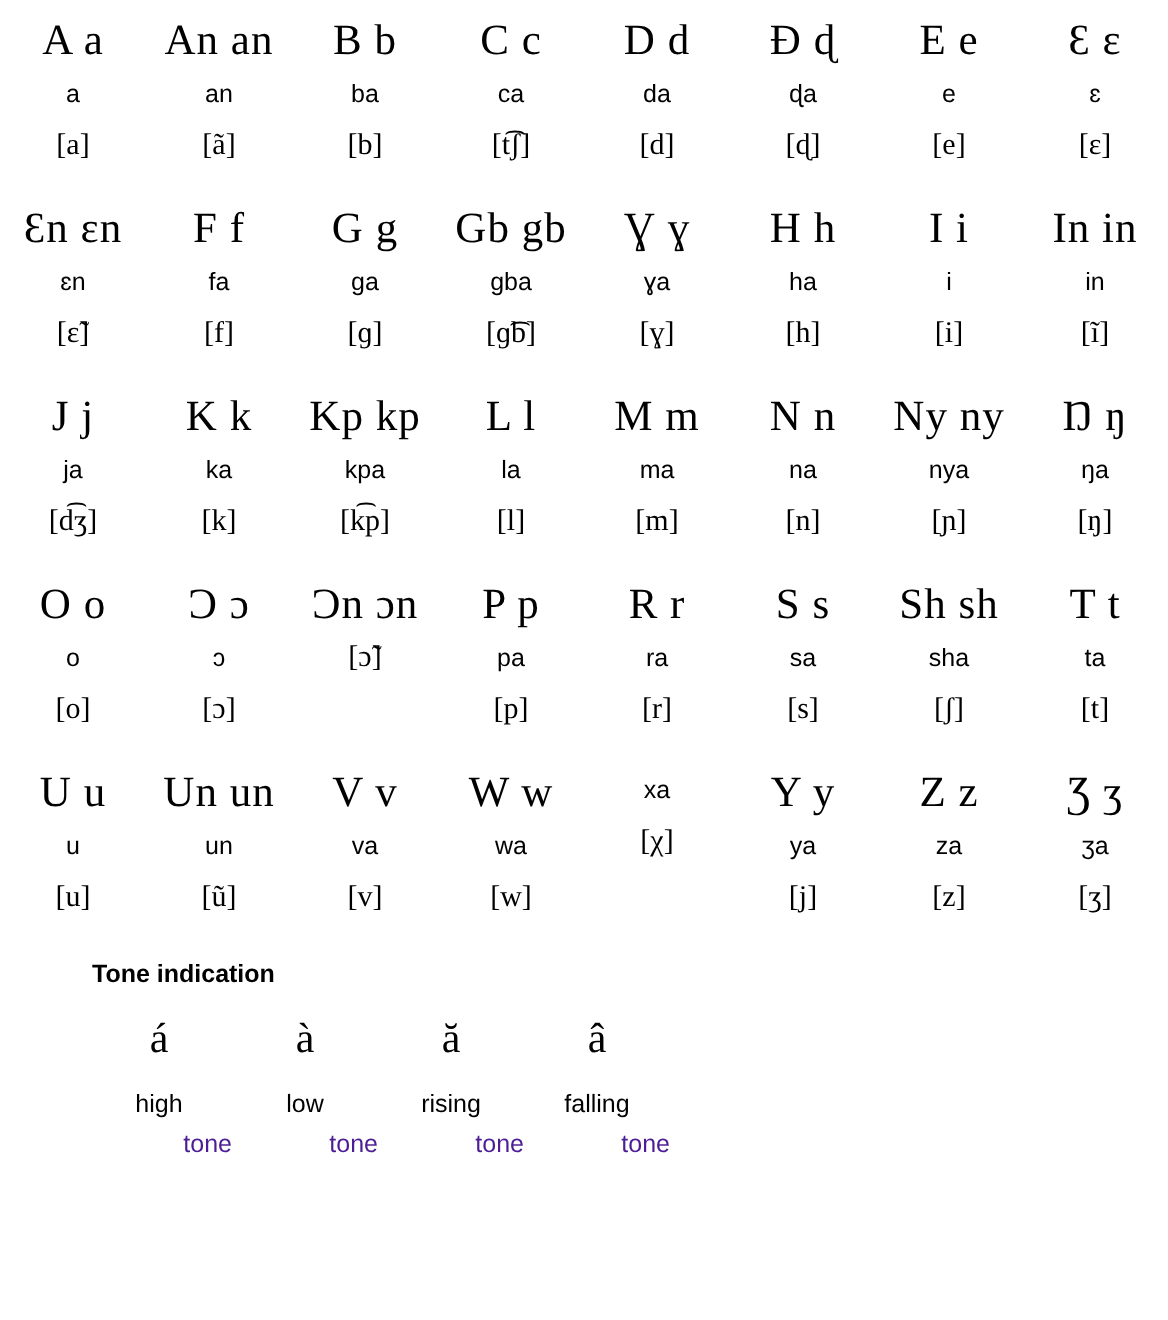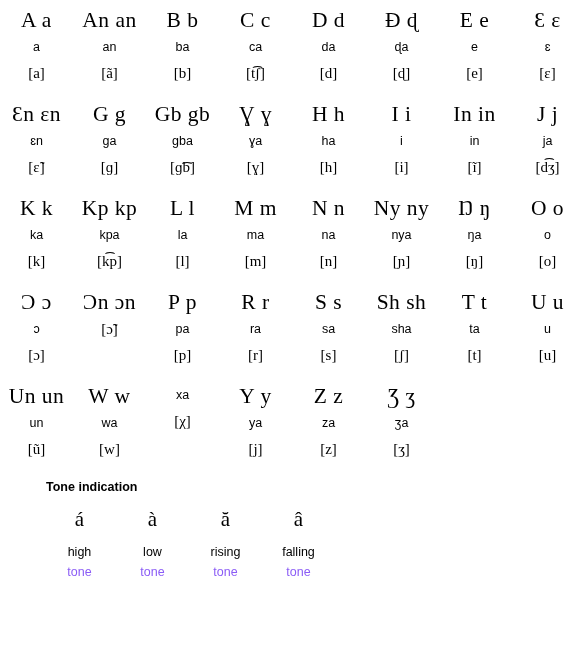--- a/index.html
+++ b/index.html
@@ -104,21 +104,22 @@
     font-size: 12.5px;
     line-height: 20px;
     color: #000;
     padding-top: 8px;
   }
 
   .tone-name-2 {
     font-family: "Liberation Sans", sans-serif;
     font-size: 12.5px;
     line-height: 20px;
-    color: #8b5cf6;
+    color: #4c1d95;
+    text-align: right;
   }
 
   .spacer-cell {
     width: 73px;
   }
 </style>
 </head>
 <body>
 
 <div id="sheet">
@@ -165,20 +166,25 @@
       <div class="example">ɛ</div>
       <div class="ipa">[ɛ]</div>
     </div>
 
     <div class="cell">
       <div class="letters">Ɛn ɛn</div>
       <div class="example">ɛn</div>
       <div class="ipa">[ɛ̃]</div>
     </div>
     <div class="cell">
+      <div class="letters">F f</div>
+      <div class="example">fa</div>
+      <div class="ipa">[f]</div>
+    </div>
+    <div class="cell">
       <div class="letters">G g</div>
       <div class="example">ga</div>
       <div class="ipa">[ɡ]</div>
     </div>
     <div class="cell">
       <div class="letters">Gb gb</div>
       <div class="example">gba</div>
       <div class="ipa">[ɡ͡b]</div>
     </div>
     <div class="cell">
@@ -287,20 +293,25 @@
       <div class="letters">U u</div>
       <div class="example">u</div>
       <div class="ipa">[u]</div>
     </div>
     <div class="cell">
       <div class="letters">Un un</div>
       <div class="example">un</div>
       <div class="ipa">[ũ]</div>
     </div>
     <div class="cell">
+      <div class="letters">V v</div>
+      <div class="example">va</div>
+      <div class="ipa">[v]</div>
+    </div>
+    <div class="cell">
       <div class="letters">W w</div>
       <div class="example">wa</div>
       <div class="ipa">[w]</div>
     </div>
     <div class="cell">
       <div class="example">xa</div>
       <div class="ipa">[χ]</div>
     </div>
     <div class="cell">
       <div class="letters">Y y</div>

